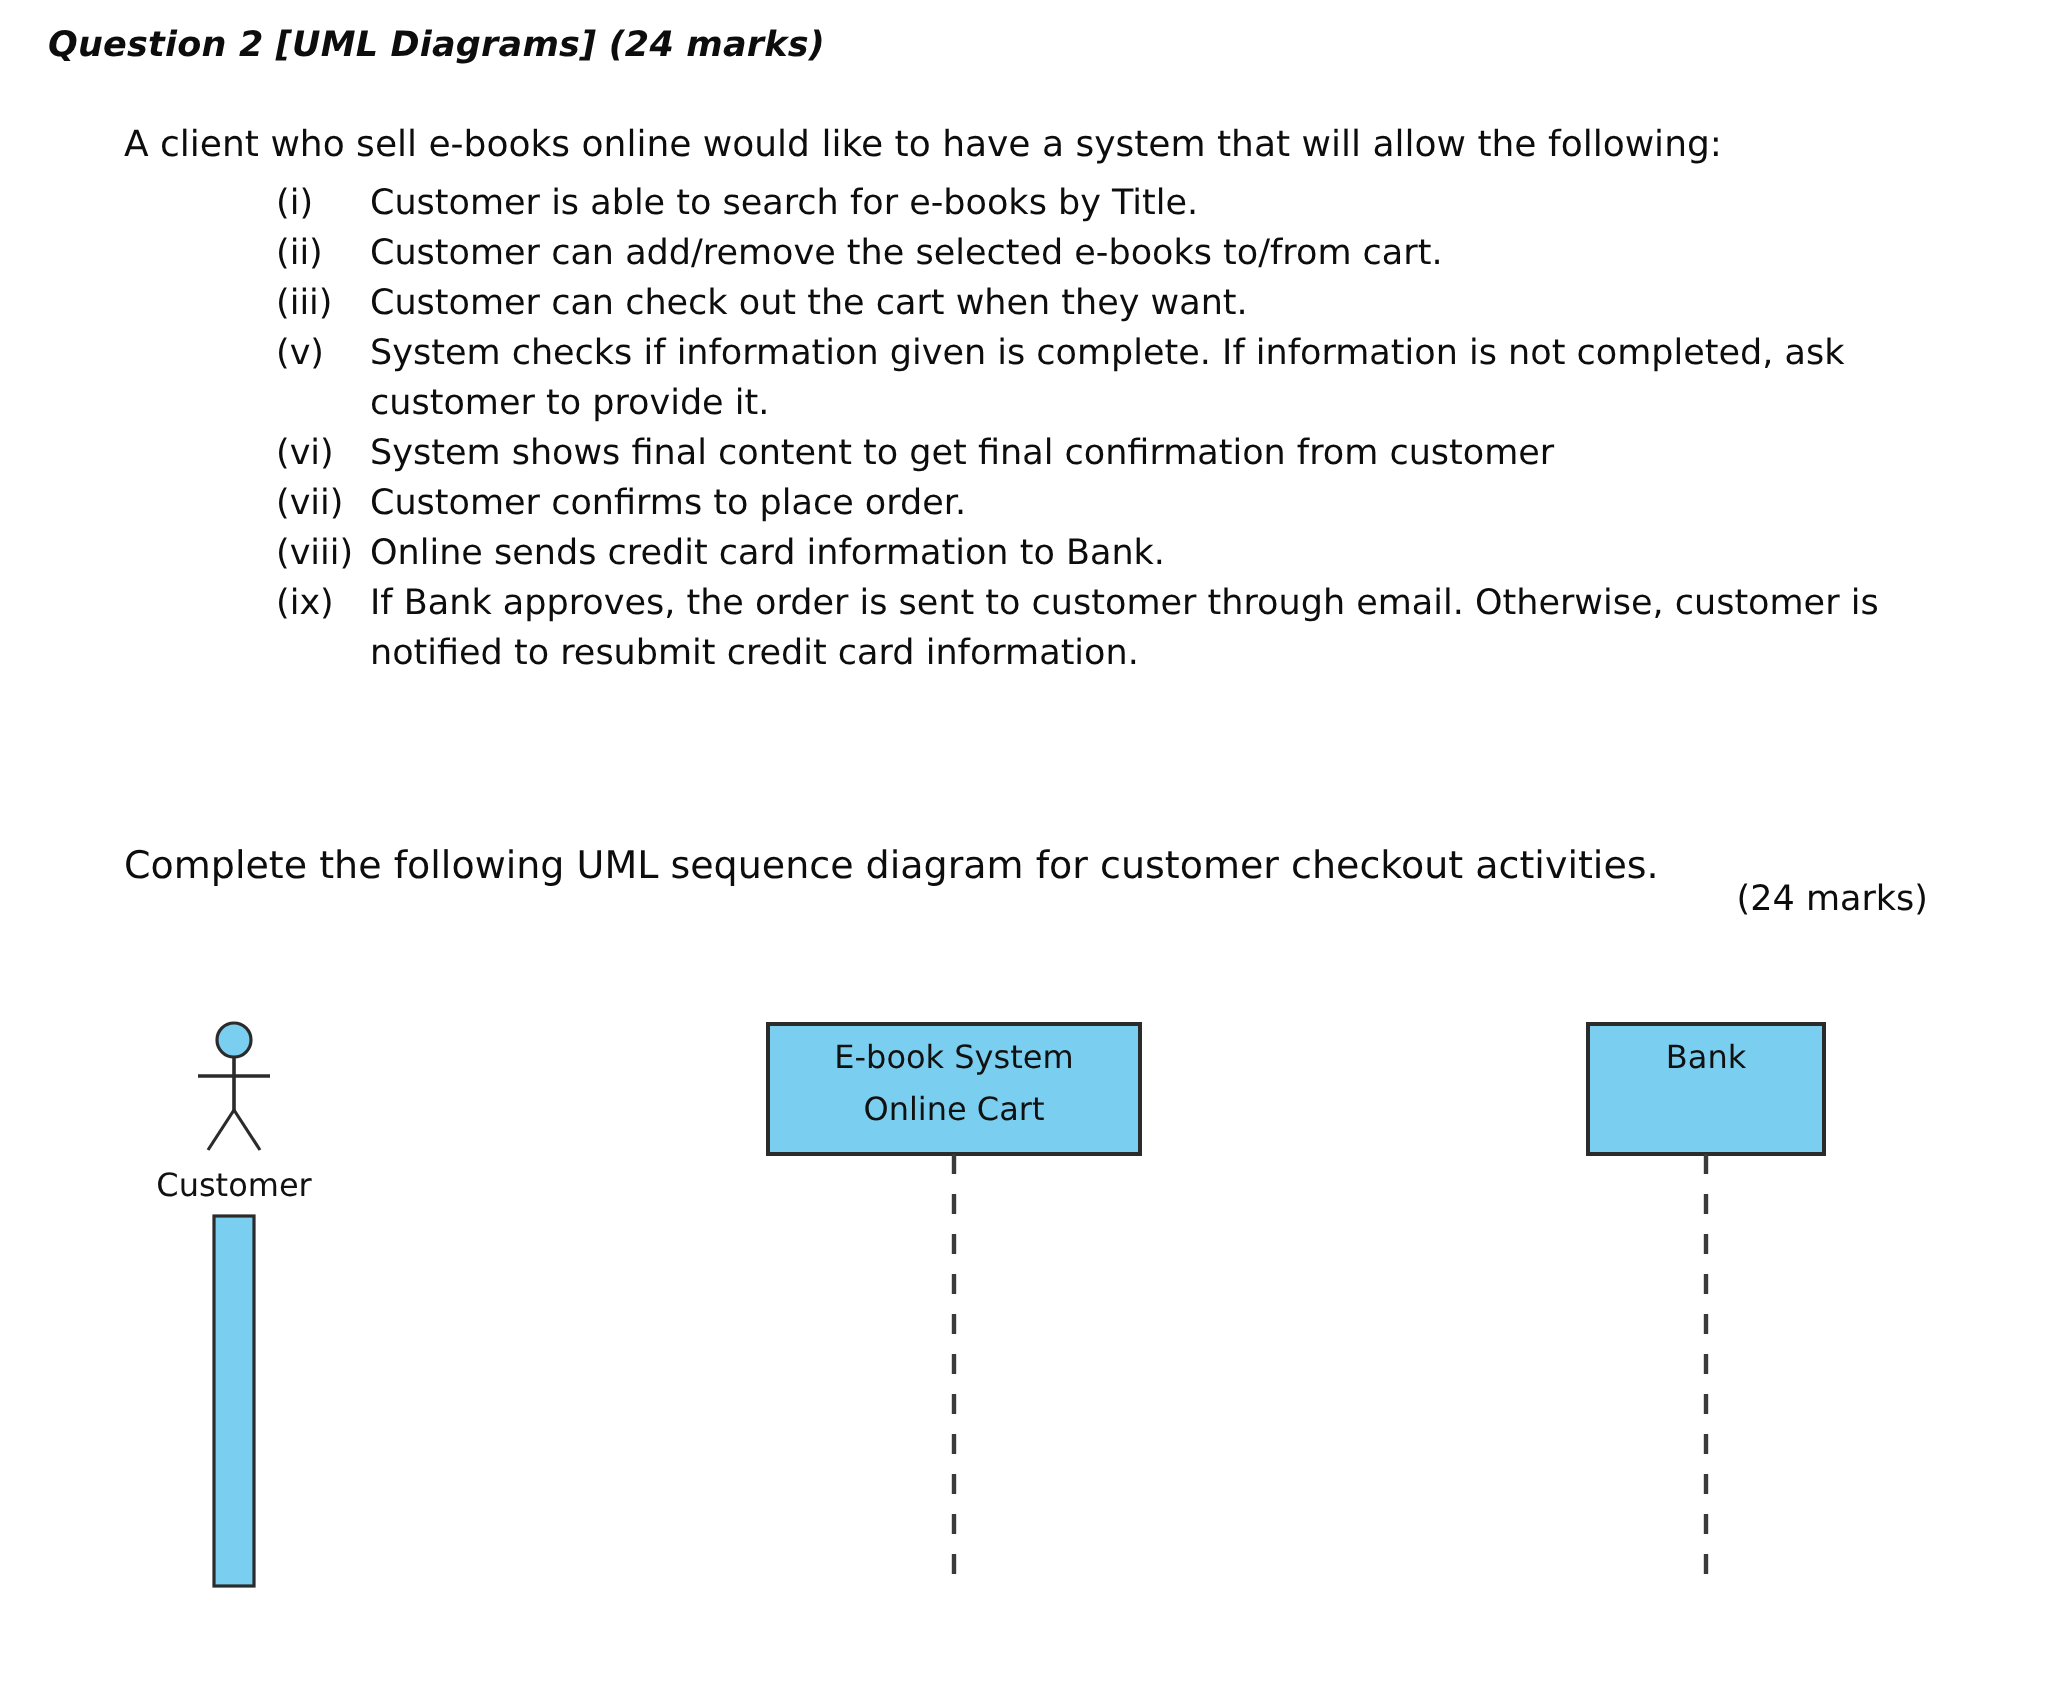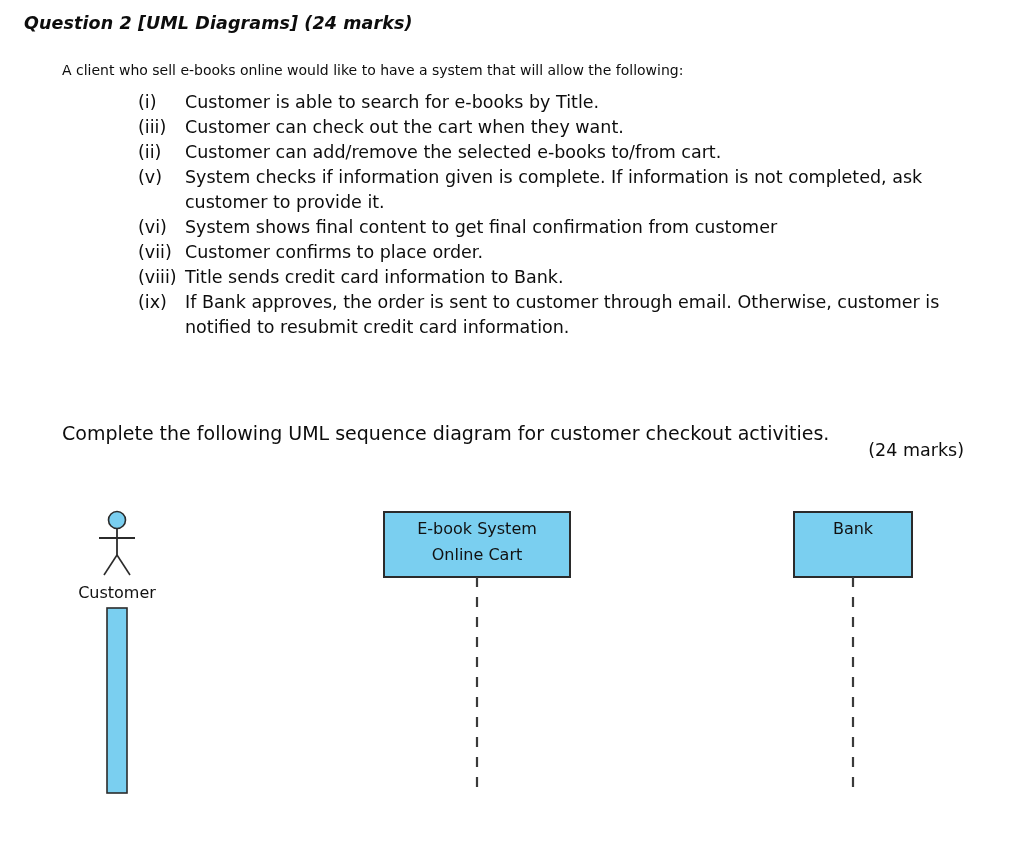--- a/index.html
+++ b/index.html
@@ -25,21 +25,21 @@
     font-weight: bold;
     letter-spacing: 0.1px;
     white-space: nowrap;
     font-style: italic;
   }
 
   .intro-line {
     position: absolute;
     left: 62px;
     top: 62px;
-    font-size: 14px;
+    font-size: 18px;
     white-space: nowrap;
   }
 
   .req-list {
     position: absolute;
     left: 138px;
     top: 90px;
     width: 830px;
   }
   .req-item {
@@ -100,42 +100,42 @@
 <div class="question-heading">Question 2 [UML Diagrams] (24 marks)</div>
 
 <div class="intro-line">A client who sell e-books online would like to have a system that will allow the following:</div>
 
 <div class="req-list">
   <div class="req-item">
     <span class="req-num">(i)</span>
     <span class="req-text">Customer is able to search for e-books by Title.</span>
   </div>
   <div class="req-item">
+    <span class="req-num">(ii)</span>
+    <span class="req-text">Customer can add/remove the selected e-books to/from cart.</span>
+  </div>
+  <div class="req-item">
     <span class="req-num">(iii)</span>
     <span class="req-text">Customer can check out the cart when they want.</span>
-  </div>
-  <div class="req-item">
-    <span class="req-num">(ii)</span>
-    <span class="req-text">Customer can add/remove the selected e-books to/from cart.</span>
   </div>
   <div class="req-item">
     <span class="req-num">(v)</span>
     <span class="req-text">System checks if information given is complete. If information is not completed, ask customer to provide it.</span>
   </div>
   <div class="req-item">
     <span class="req-num">(vi)</span>
     <span class="req-text">System shows final content to get final confirmation from customer</span>
   </div>
   <div class="req-item">
     <span class="req-num">(vii)</span>
     <span class="req-text">Customer confirms to place order.</span>
   </div>
   <div class="req-item">
     <span class="req-num">(viii)</span>
-    <span class="req-text">Title sends credit card information to Bank.</span>
+    <span class="req-text">Online sends credit card information to Bank.</span>
   </div>
   <div class="req-item">
     <span class="req-num">(ix)</span>
     <span class="req-text">If Bank approves, the order is sent to customer through email. Otherwise, customer is notified to resubmit credit card information.</span>
   </div>
 </div>
 
 <div class="complete-line">Complete the following UML sequence diagram for customer checkout activities.</div>
 <div class="marks-line">(24 marks)</div>
 

